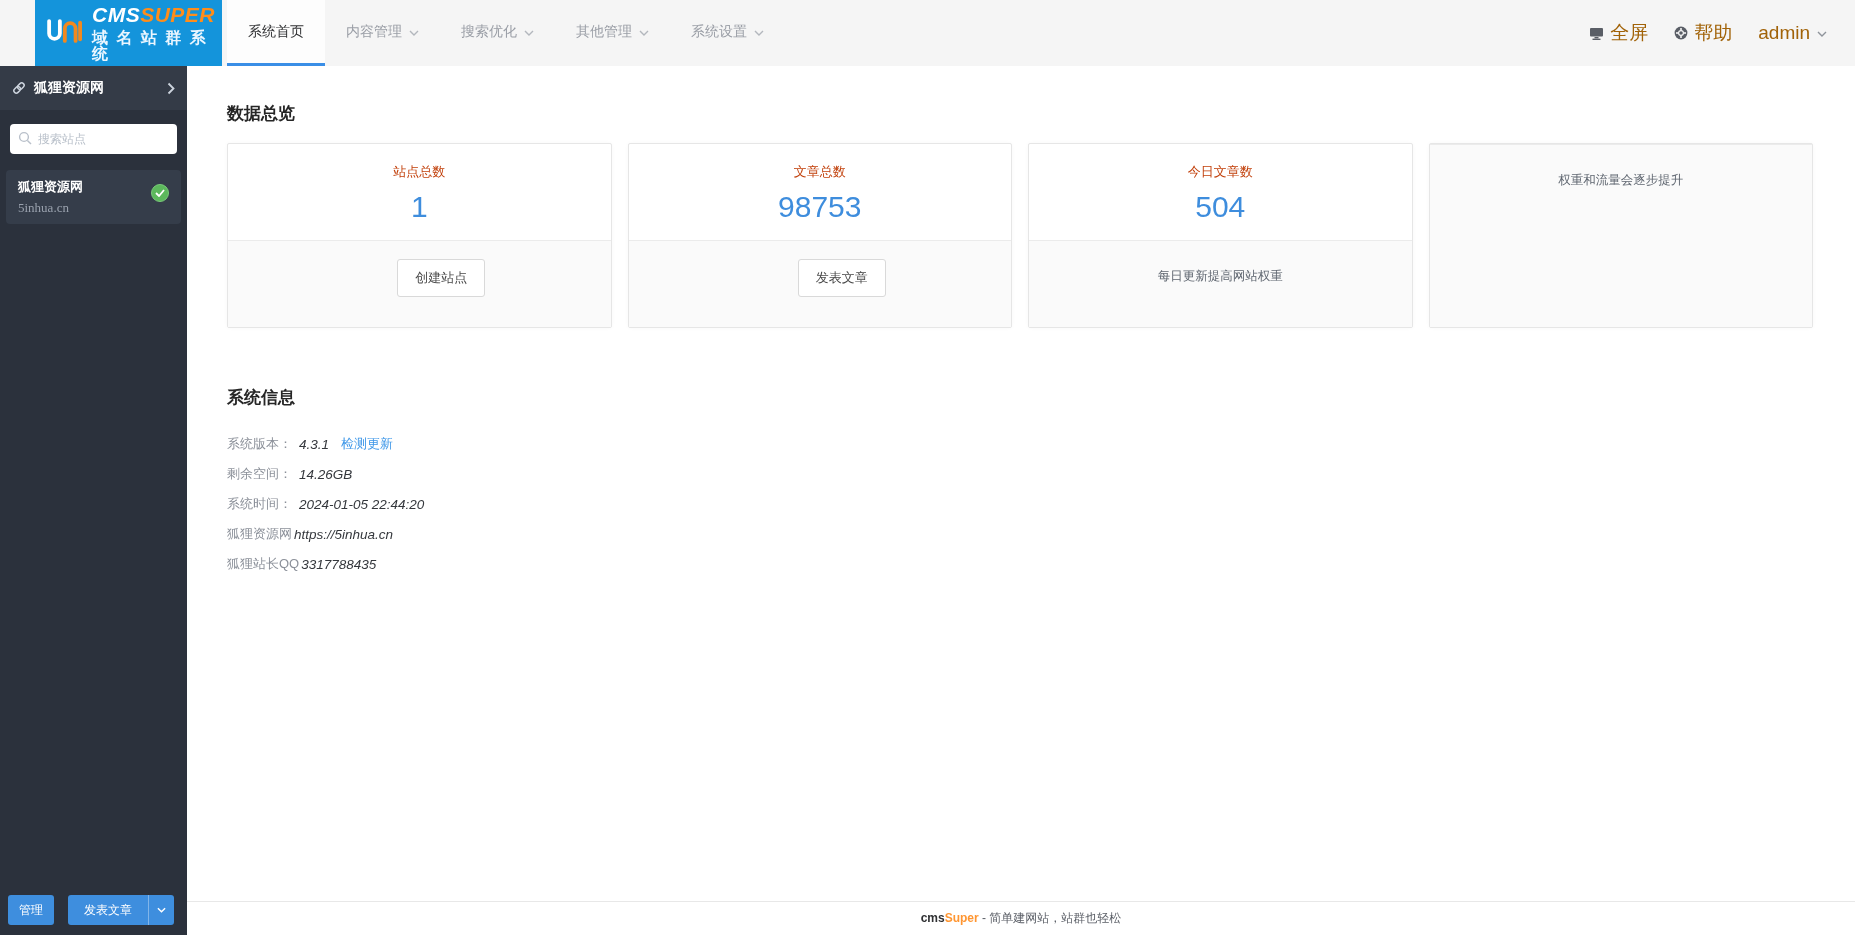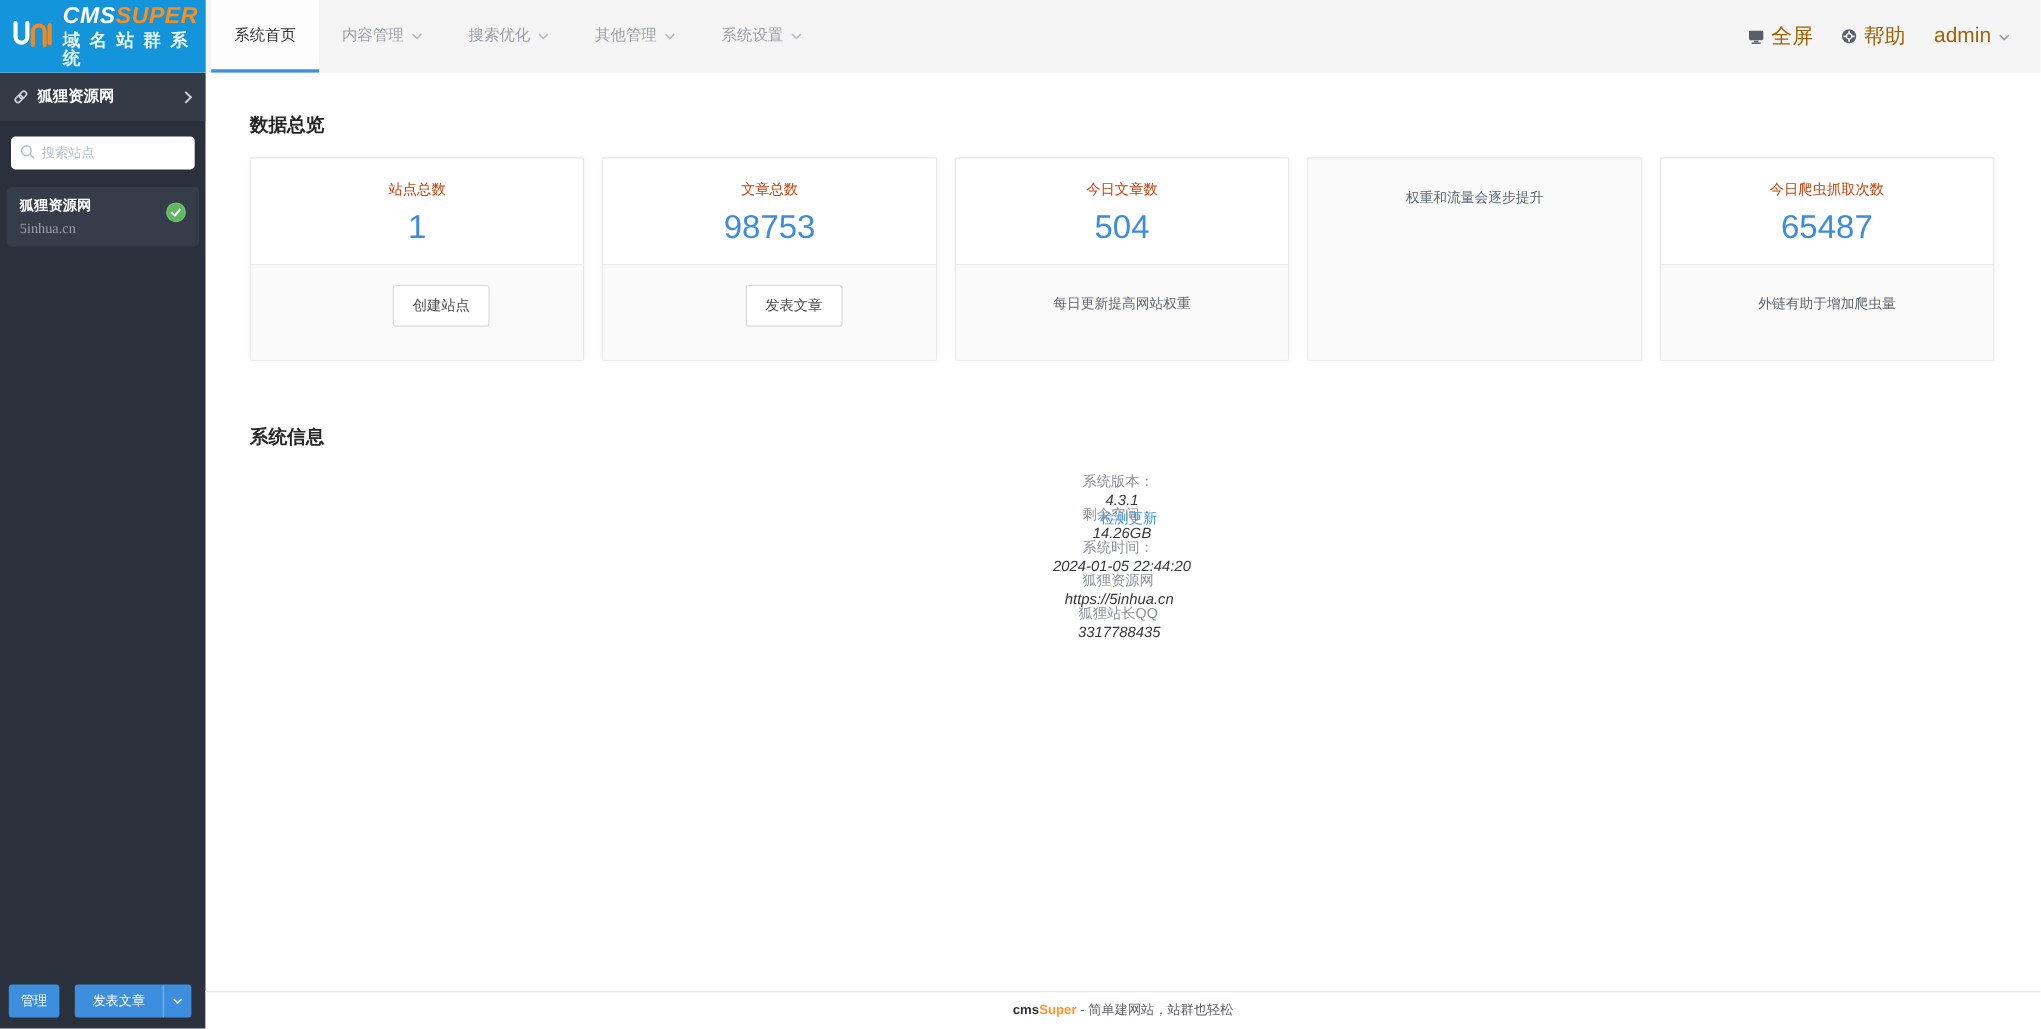--- a/index.html
+++ b/index.html
@@ -3,21 +3,21 @@
 <meta charset="utf-8">
 <style>
   * { margin:0; padding:0; box-sizing:border-box; }
   html,body { width:1855px; height:935px; overflow:hidden;
     font-family:"Liberation Sans", sans-serif; background:#fff; }
 
   
   .topbar { position:absolute; top:0; left:0; width:1855px; height:66px;
     background:#f5f5f5; display:flex; align-items:stretch; z-index:5; }
   .logo { width:187px; height:66px; background:#1494db; display:flex;
-    align-items:center; padding-left:10px; flex:none; }
+    align-items:center; padding-left:10px; flex:none;margin-left:35px; }
   .logo-mark { flex:none; margin-right:9px; }
   .logo-text-wrap { line-height:1; }
   .logo-title { font-size:21px; font-weight:bold; font-style:italic; letter-spacing:.5px; }
   .logo-title .cms { color:#ffffff; }
   .logo-title .super { color:#ff8d1a; }
   .logo-sub { margin-top:5px; color:#eaf6ff; font-size:16px; letter-spacing:2px; font-weight:bold; }
   .tabs { display:flex; align-items:center; margin-left:5px; }
   .tab { height:66px; display:flex; align-items:center; padding:0 21px;
     font-size:14px; color:#9a9ea6; cursor:pointer; border-bottom:3px solid transparent; }
   .tab .chev { margin-left:7px; margin-top:2px; }
@@ -74,21 +74,21 @@
   .card-value { font-size:30px; color:#3e8ddd; margin-top:9px; }
   .card-foot { flex:1; border-top:1px solid #ebebeb; background:#fafafa;
     display:flex; justify-content:center; align-items:flex-start; padding-top:18px; }
   .card-btn { background:#fff; border:1px solid #d9d9d9; border-radius:3px;
     padding:9px 17px; font-size:13px; color:#4a4a4a; cursor:pointer;
     font-family:"Liberation Sans", sans-serif;margin-left:44px; }
   .card-note { font-size:12.5px; color:#5f6670; margin-top:9px; }
 
   .sysinfo-title { margin-top:58px; }
   .info-list { margin-top:20px; }
-  .info-row { height:30px; display:flex; align-items:center; font-size:13px;flex-direction:column; }
+  .info-row { height:30px; display:flex; align-items:center; font-size:13px; }
   .info-label { color:#8b9099; margin-right:7px; }
   .info-value { color:#34373c; font-style:italic; font-size:13.5px; }
   .info-link { color:#3e97e8; margin-left:12px; cursor:pointer; font-style:normal;
     text-decoration:none; font-size:13px; }
 
   .footer { position:absolute; left:0; right:0; bottom:0; height:34px;
     border-top:1px solid #e8e8e8; background:#fff; display:flex;
     align-items:center; justify-content:center; font-size:12px; color:#5a5e66; }
   .footer b { color:#303133; }
   .footer .sup { color:#ff9632; font-weight:bold; }
@@ -246,29 +246,20 @@
       </div>
       <div class="card-foot">
         <div class="card-note">每日更新提高网站权重</div>
       </div>
     </div>
     <div class="card">
       <div class="card-foot">
         <div class="card-note">权重和流量会逐步提升</div>
       </div>
     </div>
-    <div class="card">
-      <div class="card-top">
-        <div class="card-label">今日爬虫抓取次数</div>
-        <div class="card-value">65487</div>
-      </div>
-      <div class="card-foot">
-        <div class="card-note">外链有助于增加爬虫量</div>
-      </div>
-    </div>
   </div>
 
   <div class="section-title sysinfo-title">系统信息</div>
 
   <div class="info-list">
     <div class="info-row">
       <span class="info-label">系统版本：</span>
       <span class="info-value">4.3.1</span>
       <a class="info-link">检测更新</a>
     </div>

